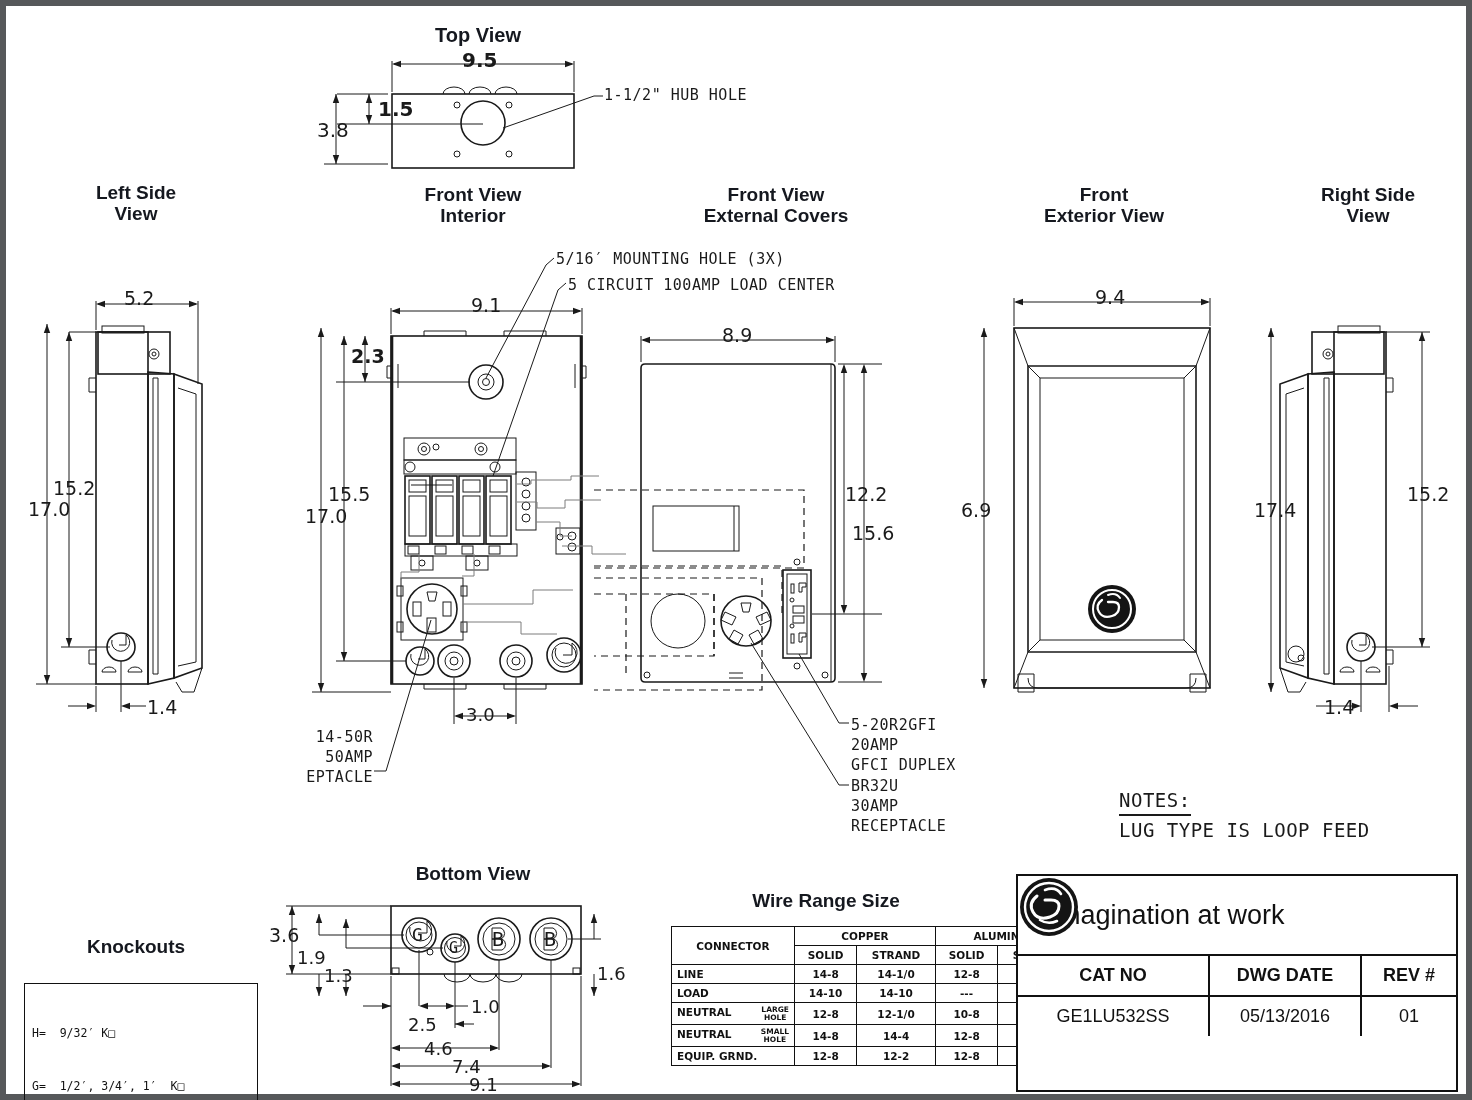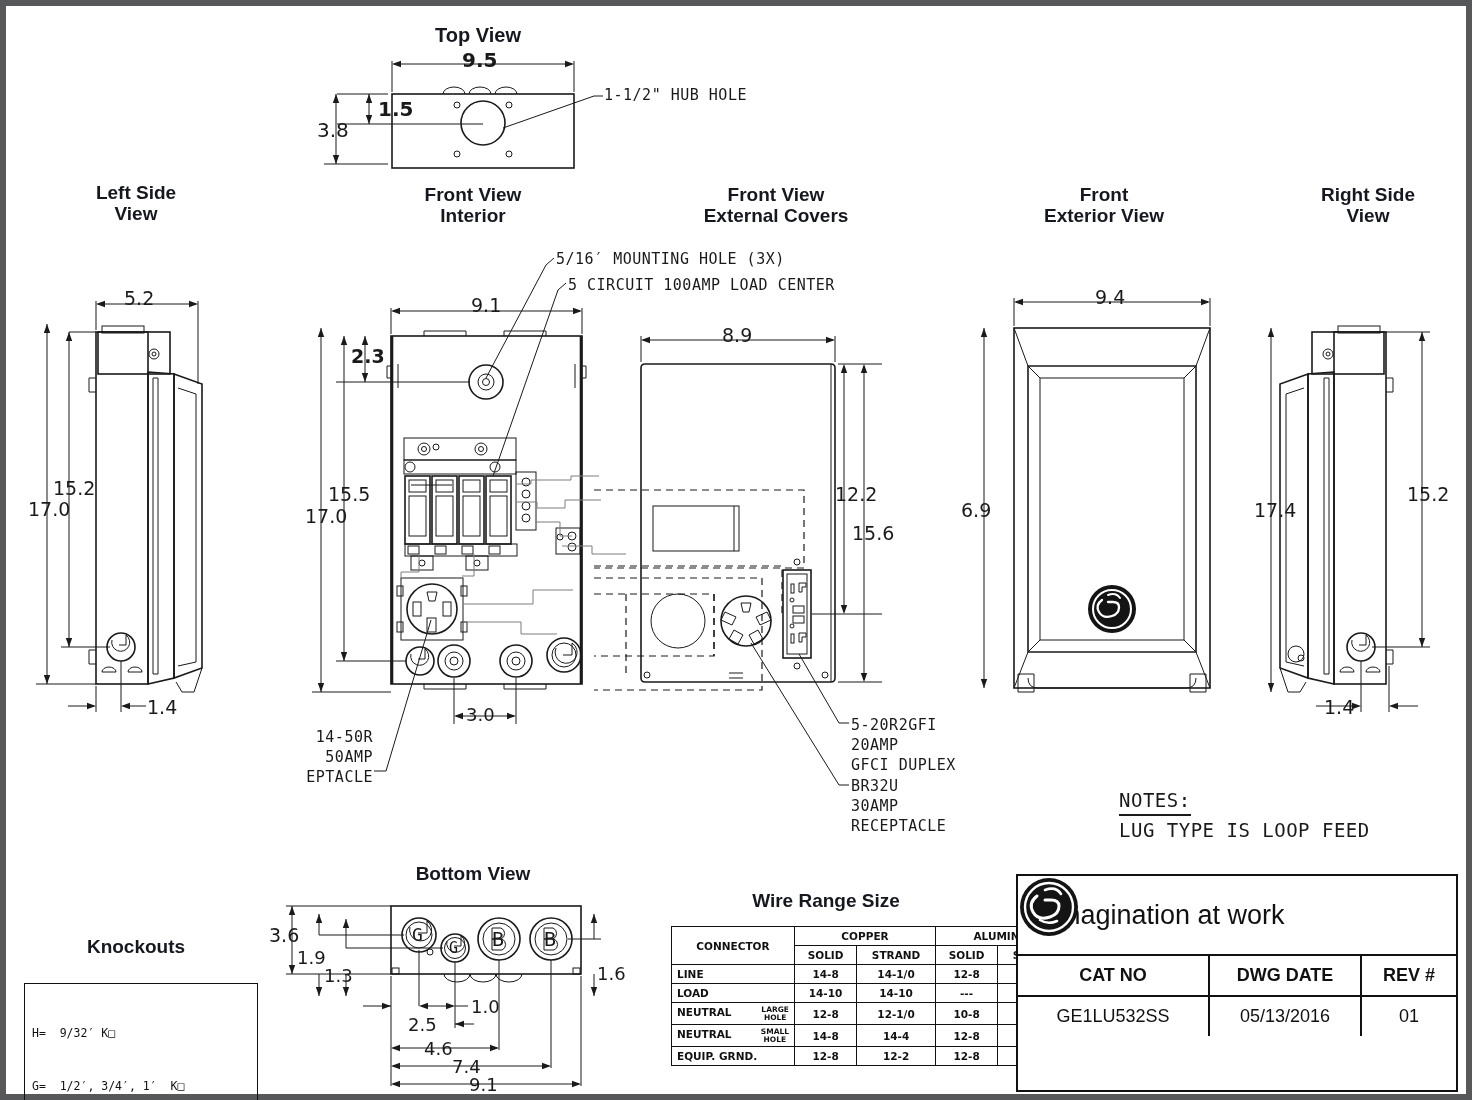--- a/index.html
+++ b/index.html
@@ -357,21 +357,21 @@
     <path d="M858,358 l-3.2,9 h6.4 z" fill="#1a1a1a"></path>
       <path d="M858,676 l-3.2,-9 h6.4 z" fill="#1a1a1a"></path>
 
     <line class="ln thin" x1="793" y1="648" x2="833" y2="717"></line>
     <line class="ln thin" x1="833" y1="717" x2="843" y2="717"></line>
     <line class="ln thin" x1="745" y1="637" x2="833" y2="779"></line>
     <line class="ln thin" x1="833" y1="779" x2="843" y2="779"></line>
   </svg>
 
   <div class="dim" style="left:716px;top:318px;font-size:19px;">8.9</div>
-  <div class="dim" style="left:829px;top:477px;font-size:19px;">12.2</div>
+  <div class="dim" style="left:829px;top:477px;font-size:19px;padding-left:10px;">12.2</div>
   <div class="dim" style="left:846px;top:516px;font-size:19px;">15.6</div>
   <div class="mono" style="left:845px;top:710px;font-size:15px;">5-20R2GFI
 20AMP
 GFCI DUPLEX</div>
   <div class="mono" style="left:845px;top:771px;font-size:15px;">BR32U
 30AMP
 RECEPTACLE</div>
 
   <div class="vt" style="left:1000px;top:178px;width:196px;font-size:19px;white-space:pre;">Front
 Exterior View</div>

